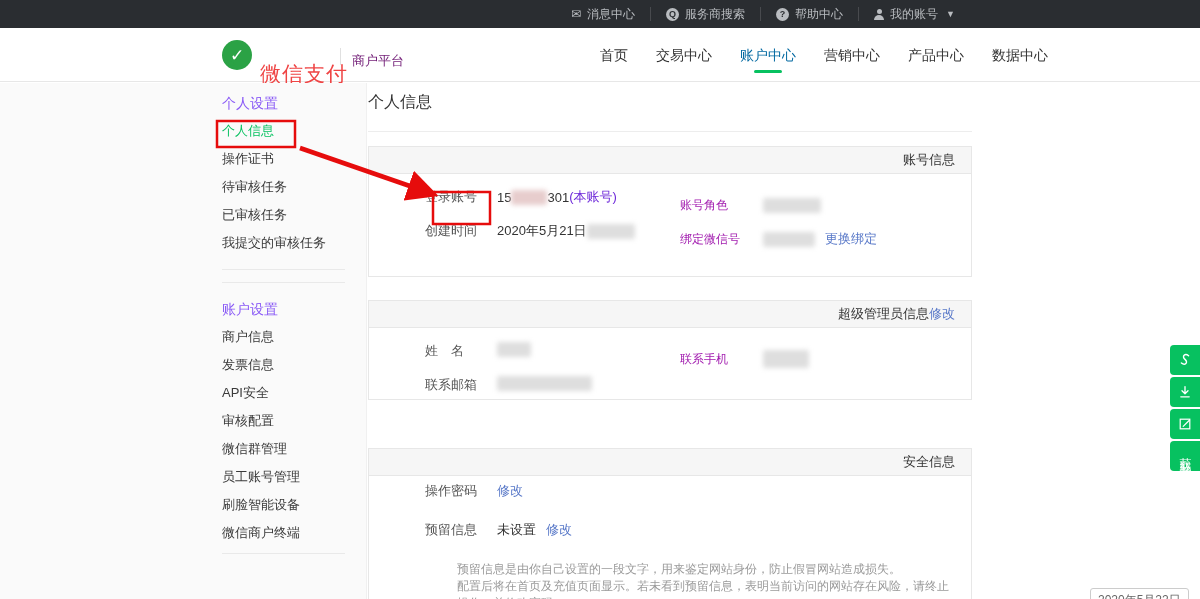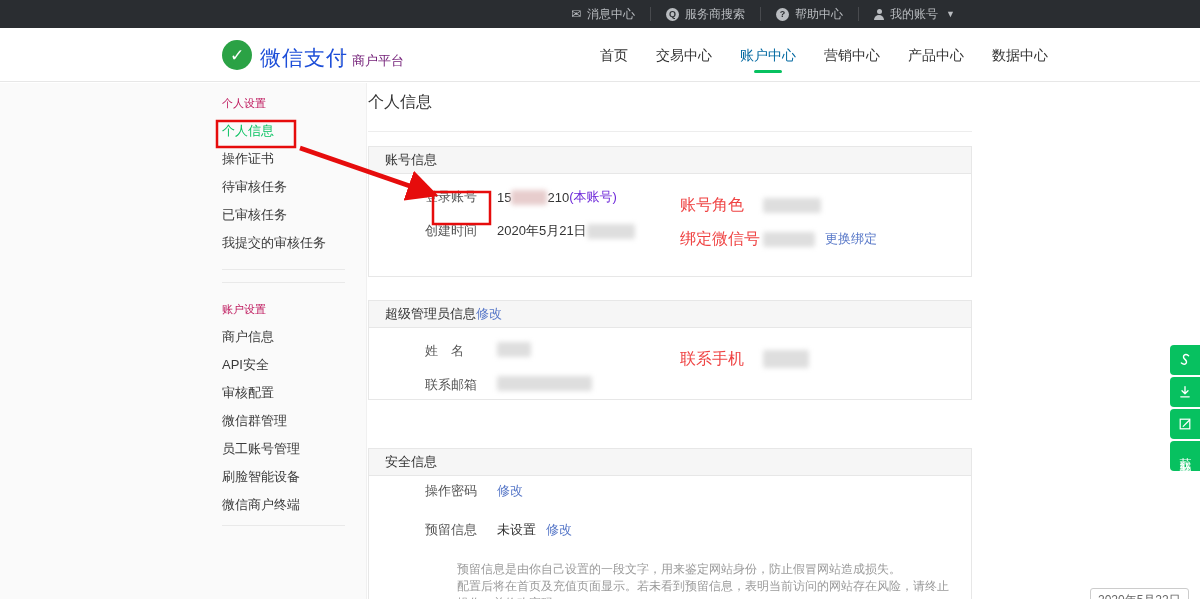--- a/index.html
+++ b/index.html
@@ -22,51 +22,51 @@
   .caret { font-size:9px; margin-left:2px; }
 
   
   .header { position:absolute; top:28px; left:0; right:0; height:54px; background:#fff;
             border-bottom:1px solid #e7e7e7; }
   .logo { position:absolute; left:222px; top:12px; width:30px; height:30px; border-radius:50%;
           background:#2ba245; color:#fff; font-weight:bold; font-size:17px;
           display:flex; align-items:center; justify-content:center; }
   .logo::after { content:""; position:absolute; left:2px; bottom:-1px; width:0; height:0;
                  border:5px solid transparent; border-top-color:#2ba245; transform:rotate(35deg); }
-  .brand { position:absolute; left:260px; top:16px; font-size:21px; color:#1d4ed8; letter-spacing:1px; }
+  .brand { position:absolute; left:260px; top:32px; font-size:21px; color:#ef4444; letter-spacing:1px; }
   .brand-divider { position:absolute; left:340px; top:20px; width:1px; height:17px; background:#e0e0e0; }
   .portal { position:absolute; left:352px; top:24px; font-size:13px; color:#701a75; }
   .nav { position:absolute; left:586px; top:0; height:44px; display:flex; }
   .nav-item { position:relative; height:54px; line-height:54px; padding:0 14px;
               font-size:14px; color:#333; cursor:pointer; }
   .nav-item.active { color:#0369a1; }
   .nav-underline { position:absolute; left:50%; transform:translateX(-50%); bottom:9px;
                    width:28px; height:3px; background:#07c160; border-radius:2px; }
 
   
   .side-panel { position:absolute; left:0; top:83px; width:367px; bottom:0;
                 background:#fafafa; border-right:1px solid #f0f0f0; }
   .side-list { position:absolute; left:222px; top:6px; width:123px; }
-  .side-head { height:28px; line-height:28px; font-size:11px; color:#be185d; }
+  .side-head { height:28px; line-height:28px; font-size:14px; color:#8b5cf6; }
   .side-item { height:28px; line-height:28px; font-size:13px; color:#3a3a3a; cursor:pointer; white-space:nowrap; }
   .side-item.active { color:#07c160; }
   .side-divider { border:none; border-top:1px solid #e9e9e9; margin:12px 0; }
 
   
   .page-title { position:absolute; left:368px; top:92px; font-size:16px; color:#333; }
   .title-divider { position:absolute; left:368px; top:131px; width:604px; height:0; border-top:1px solid #ededed; }
   .card { position:absolute; left:368px; width:604px; background:#fff; border:1px solid #e7e7e7; }
   .card-h { height:27px; line-height:26px; background:#f6f6f6; border-bottom:1px solid #e7e7e7;
-            padding:0 16px; font-size:13px; color:#333; display:flex; justify-content:flex-start; }
+            padding:0 16px; font-size:13px; color:#333; display:flex; justify-content:flex-end; }
   .card-b { padding:14px 0 0 16px; position:relative; }
   .frow { position:relative; height:34px; display:flex; align-items:flex-start;margin-left:40px; }
   .lab { width:72px; font-size:13px; color:#555; flex:none; }
   .val { font-size:13px; color:#333; display:flex; align-items:center; gap:0; }
   .rcol { position:absolute; left:255px; top:0; height:34px; display:flex; align-items:center; }
-  .rlab { width:83px; font-size:16px; color:#ef4444; flex:none; }
+  .rlab { width:83px; font-size:12px; color:#a21caf; flex:none; }
   .green-note { color:#6d28d9; font-size:13px; }
   .link { color:#5878c8; font-size:13px; cursor:pointer; text-decoration:none; }
   .blob { display:inline-block; height:15px; border-radius:2px; background:#dedede; filter:blur(2.5px); }
   .blob-pink { background:#e7cdcd; }
   .desc { margin:12px 0 0 72px; font-size:12px; color:#9a9a9a; line-height:17px; padding-right:20px; }
 
   
   .anno { position:absolute; left:0; top:0; width:1200px; height:599px; pointer-events:none; z-index:50; }
 
   
@@ -133,20 +133,21 @@
     <div class="side-head">个人设置</div>
     <div class="side-item active">个人信息</div>
     <div class="side-item">操作证书</div>
     <div class="side-item">待审核任务</div>
     <div class="side-item">已审核任务</div>
     <div class="side-item">我提交的审核任务</div>
     <hr class="side-divider">
     <hr class="side-divider">
     <div class="side-head">账户设置</div>
     <div class="side-item">商户信息</div>
+    <div class="side-item">发票信息</div>
     <div class="side-item">API安全</div>
     <div class="side-item">审核配置</div>
     <div class="side-item">微信群管理</div>
     <div class="side-item">员工账号管理</div>
     <div class="side-item">刷脸智能设备</div>
     <div class="side-item">微信商户终端</div>
     <hr class="side-divider" style="margin-top:6px;">
   </div>
 </div>
 
@@ -156,21 +157,21 @@
 <div class="card" style="top:146px; height:131px;">
   <div class="card-h">
     <span>账号信息</span>
   </div>
   <div class="card-b">
     <div class="frow">
       <span class="lab">登录账号</span>
       <span class="val">
         <span>15</span>
         <span class="blob blob-pink" style="width:36px;"></span>
-        <span>210</span>
+        <span>301</span>
         <span class="green-note">(本账号)</span>
       </span>
       <span class="rcol">
         <span class="rlab">账号角色</span>
         <span class="blob" style="width:58px;"></span>
       </span>
     </div>
     <div class="frow">
       <span class="lab">创建时间</span>
       <span class="val">

